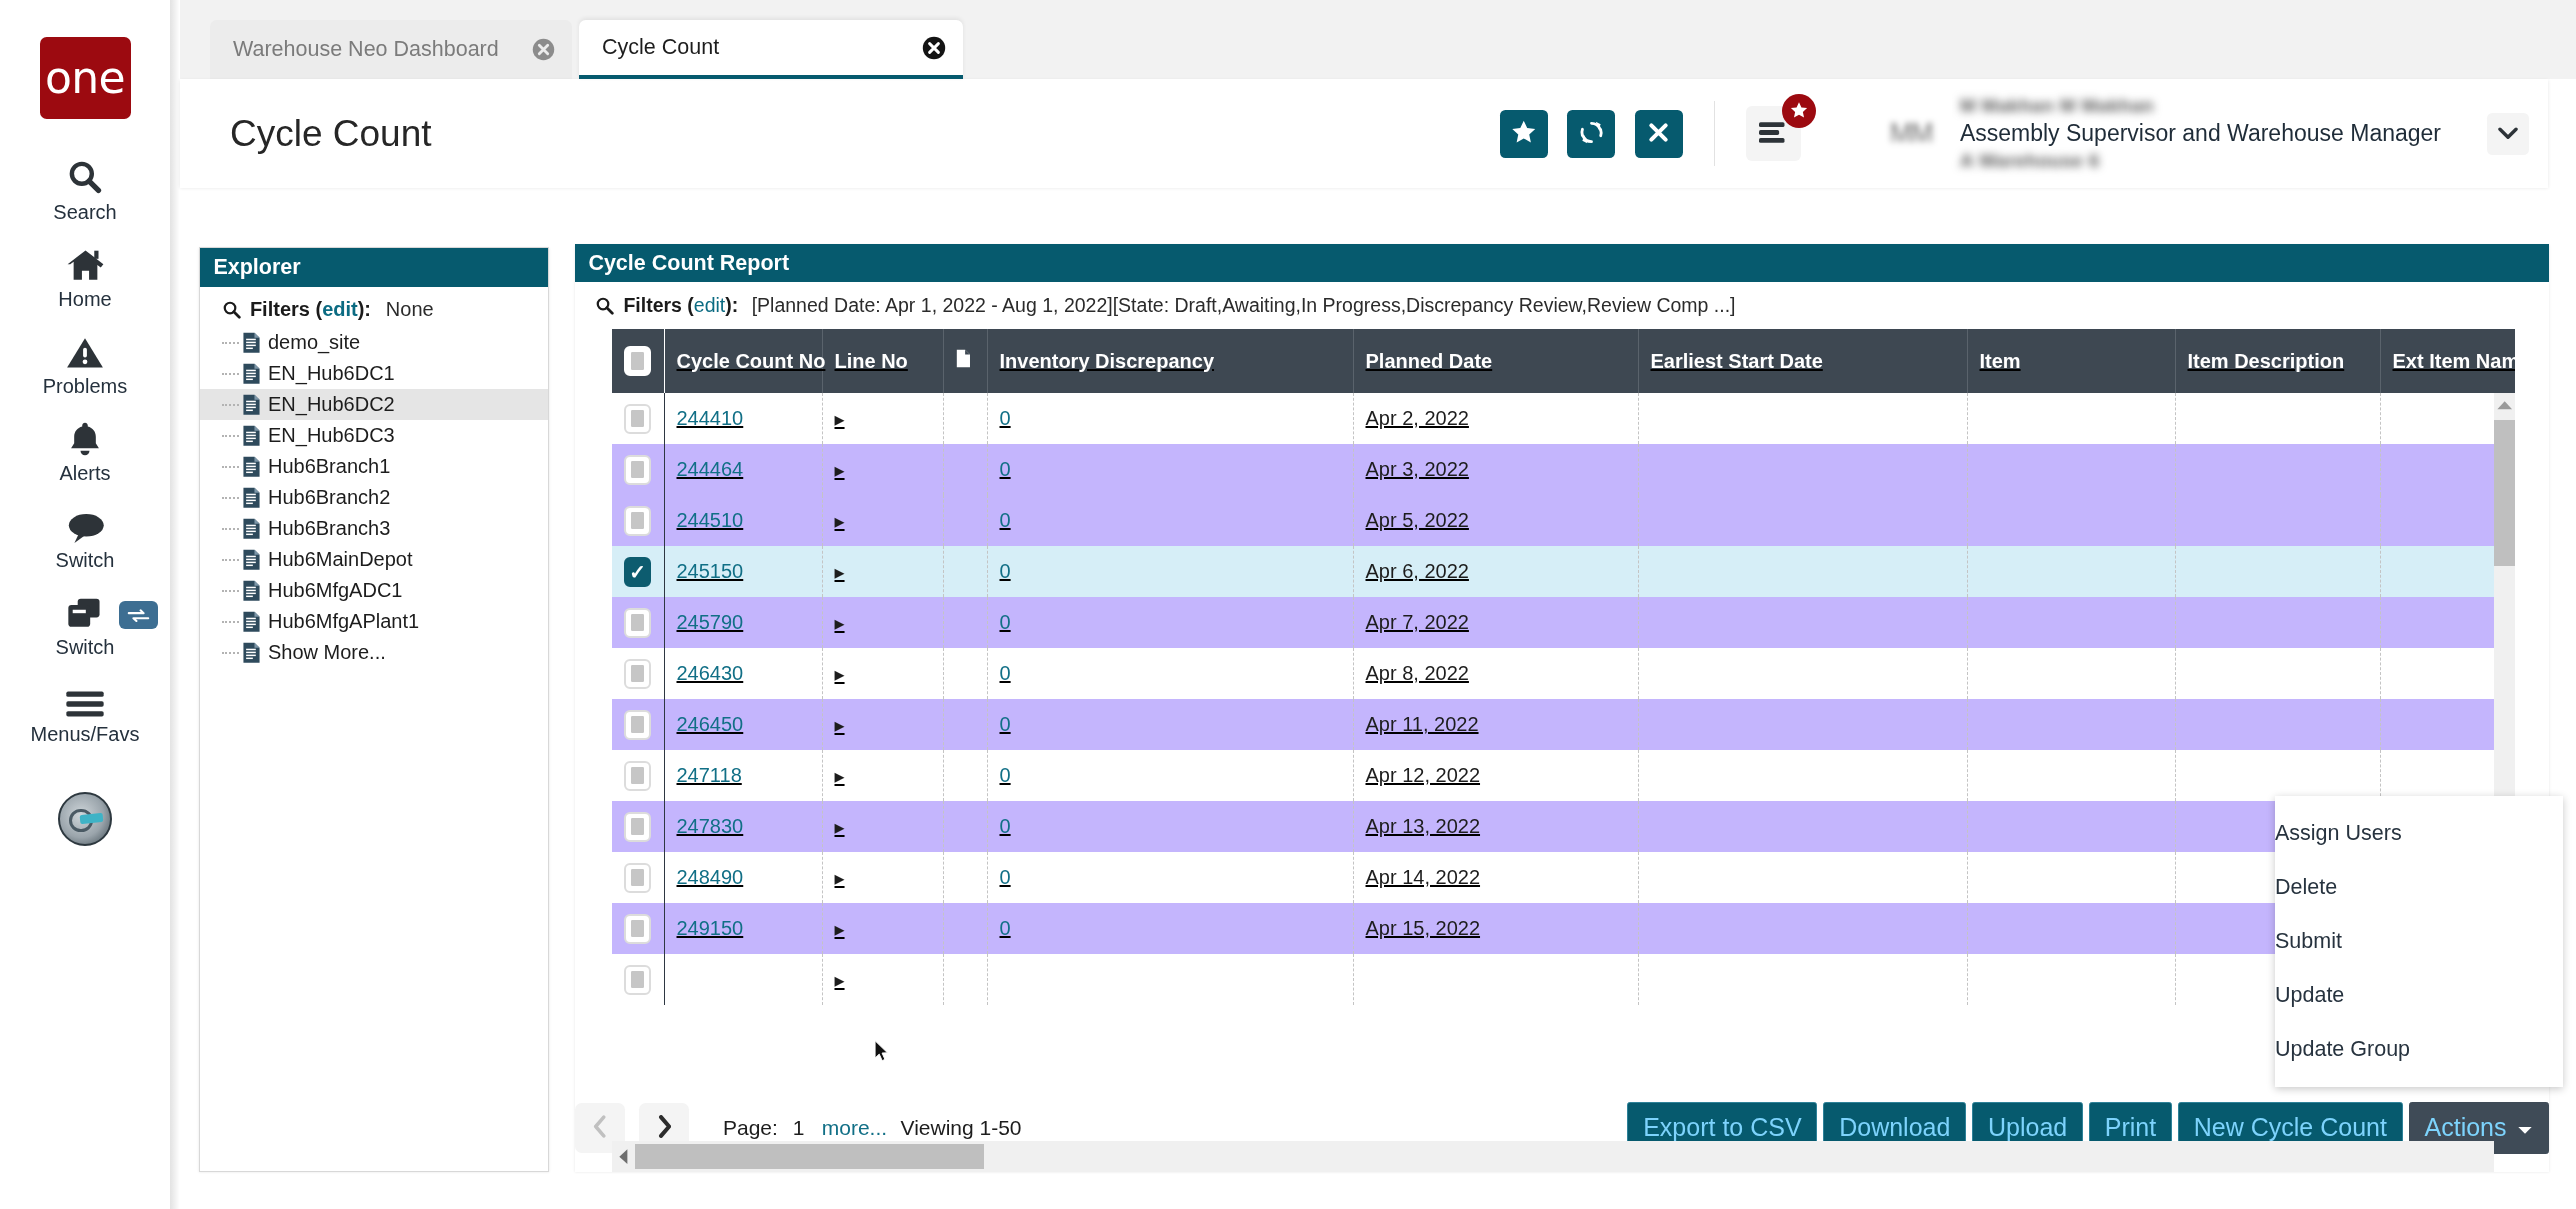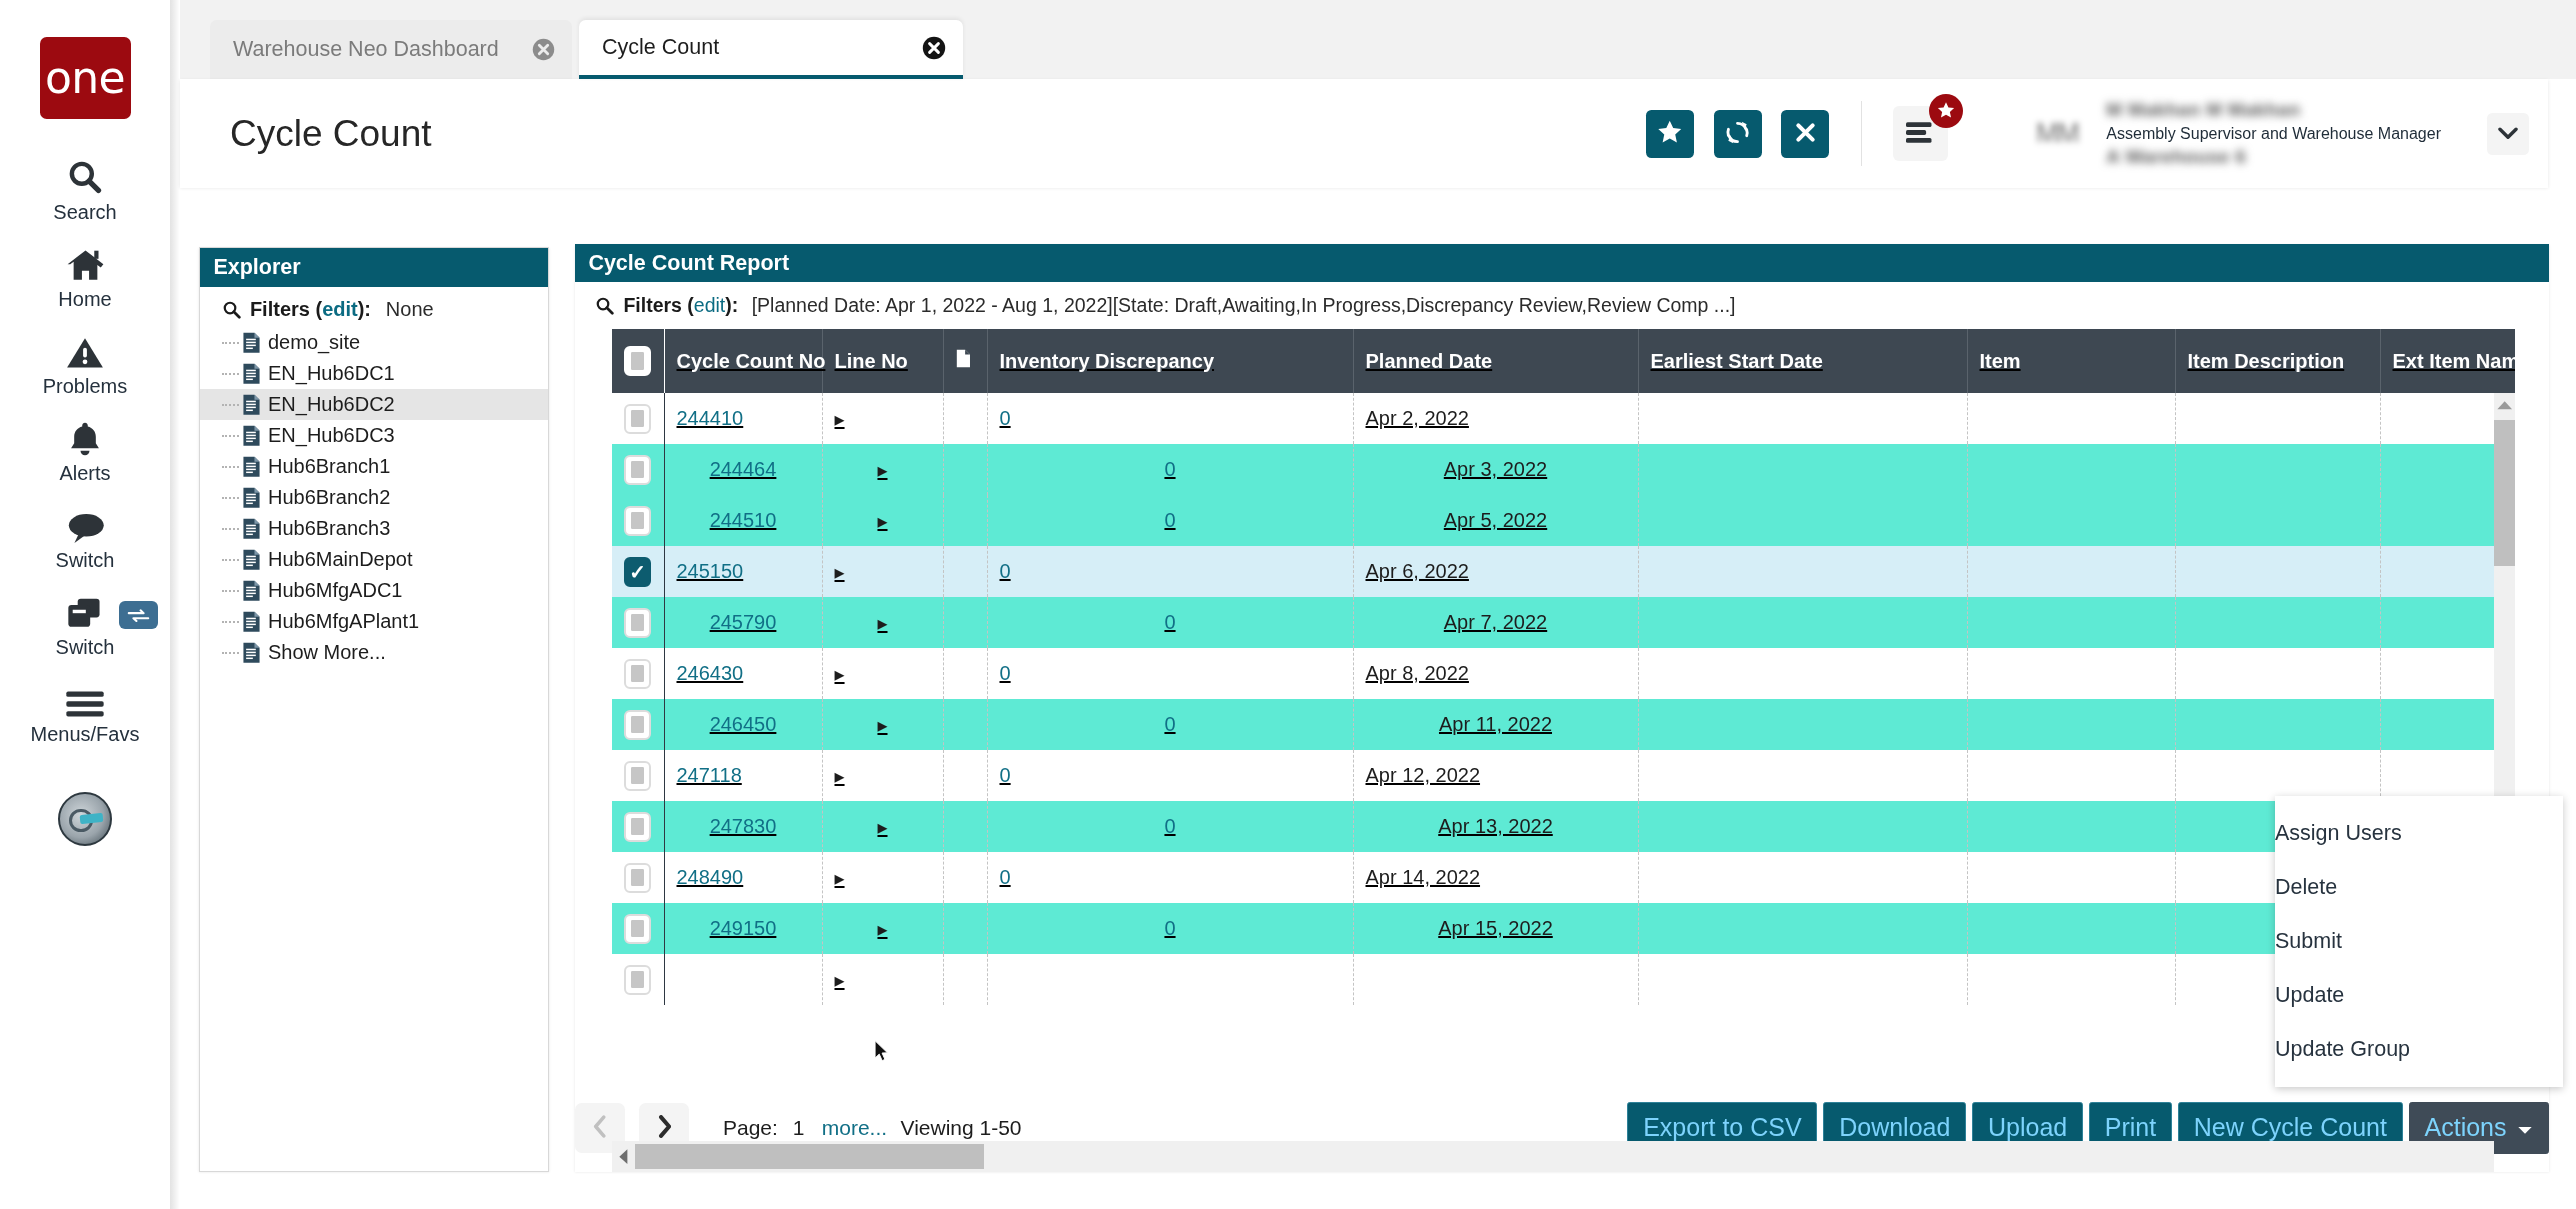--- a/index.html
+++ b/index.html
@@ -146,21 +146,21 @@
     color:#6e6e6e; font-size:27px; letter-spacing:-1.3px;
     filter:blur(3.4px);
     font-family:"Liberation Sans", sans-serif;
   }
   #user-text { margin-left:21.5px; display:flex; flex-direction:column; justify-content:center; }
   .user-redacted {
     filter:blur(4px);
     color:#5a5a5a; font-size:19px; font-weight:bold;
     letter-spacing:0.3px;
   }
-  #user-role { font-size:16px; color:#1f2c38; margin:3.4px 0; white-space:nowrap; }
+  #user-role { font-size:23px; color:#1f2c38; margin:3.4px 0; white-space:nowrap; }
   #user-caret {
     width:42px; height:42px; border-radius:5.4px; background:#f4f4f4;
     margin-left:46px; display:flex; align-items:center; justify-content:center;
     cursor:pointer;
   }
 
   
   #explorer {
     position:absolute; left:199px; top:247px;
     width:350px; height:925px;
@@ -227,21 +227,21 @@
     white-space:nowrap;
   }
   table.grid th.cbcol { padding:0; text-align:center; width:52px; border-right:1.3px solid #ffffff; }
   table.grid td {
     font-size:20px; height:51px; padding:0 12px;
     border-right:0.7px dashed #c4c4c4;
     color:#1d1d1d; vertical-align:middle; white-space:nowrap;
   }
   table.grid td.cbcol { padding:0; text-align:center; border-right:1.3px solid #2e3742; }
   table.grid tr.odd td { background:#ffffff; }
-  table.grid tr.even td { background:#5eead4;text-align:center; }
+  table.grid tr.even td { background:#c4b5fd; }
   table.grid tr.active td { background:#d6eef7; }
   td.link a, .lnk { color:#116f86; text-decoration:none; cursor:pointer; }
   .caret-cell { color:#111; font-size:13.4px; }
 
   .cb {
     width:27px; height:30px; border-radius:6px;
     border:2px solid #dcdcdc; background:#ffffff;
     display:inline-flex; align-items:center; justify-content:center;
     cursor:pointer; vertical-align:middle;
   }

